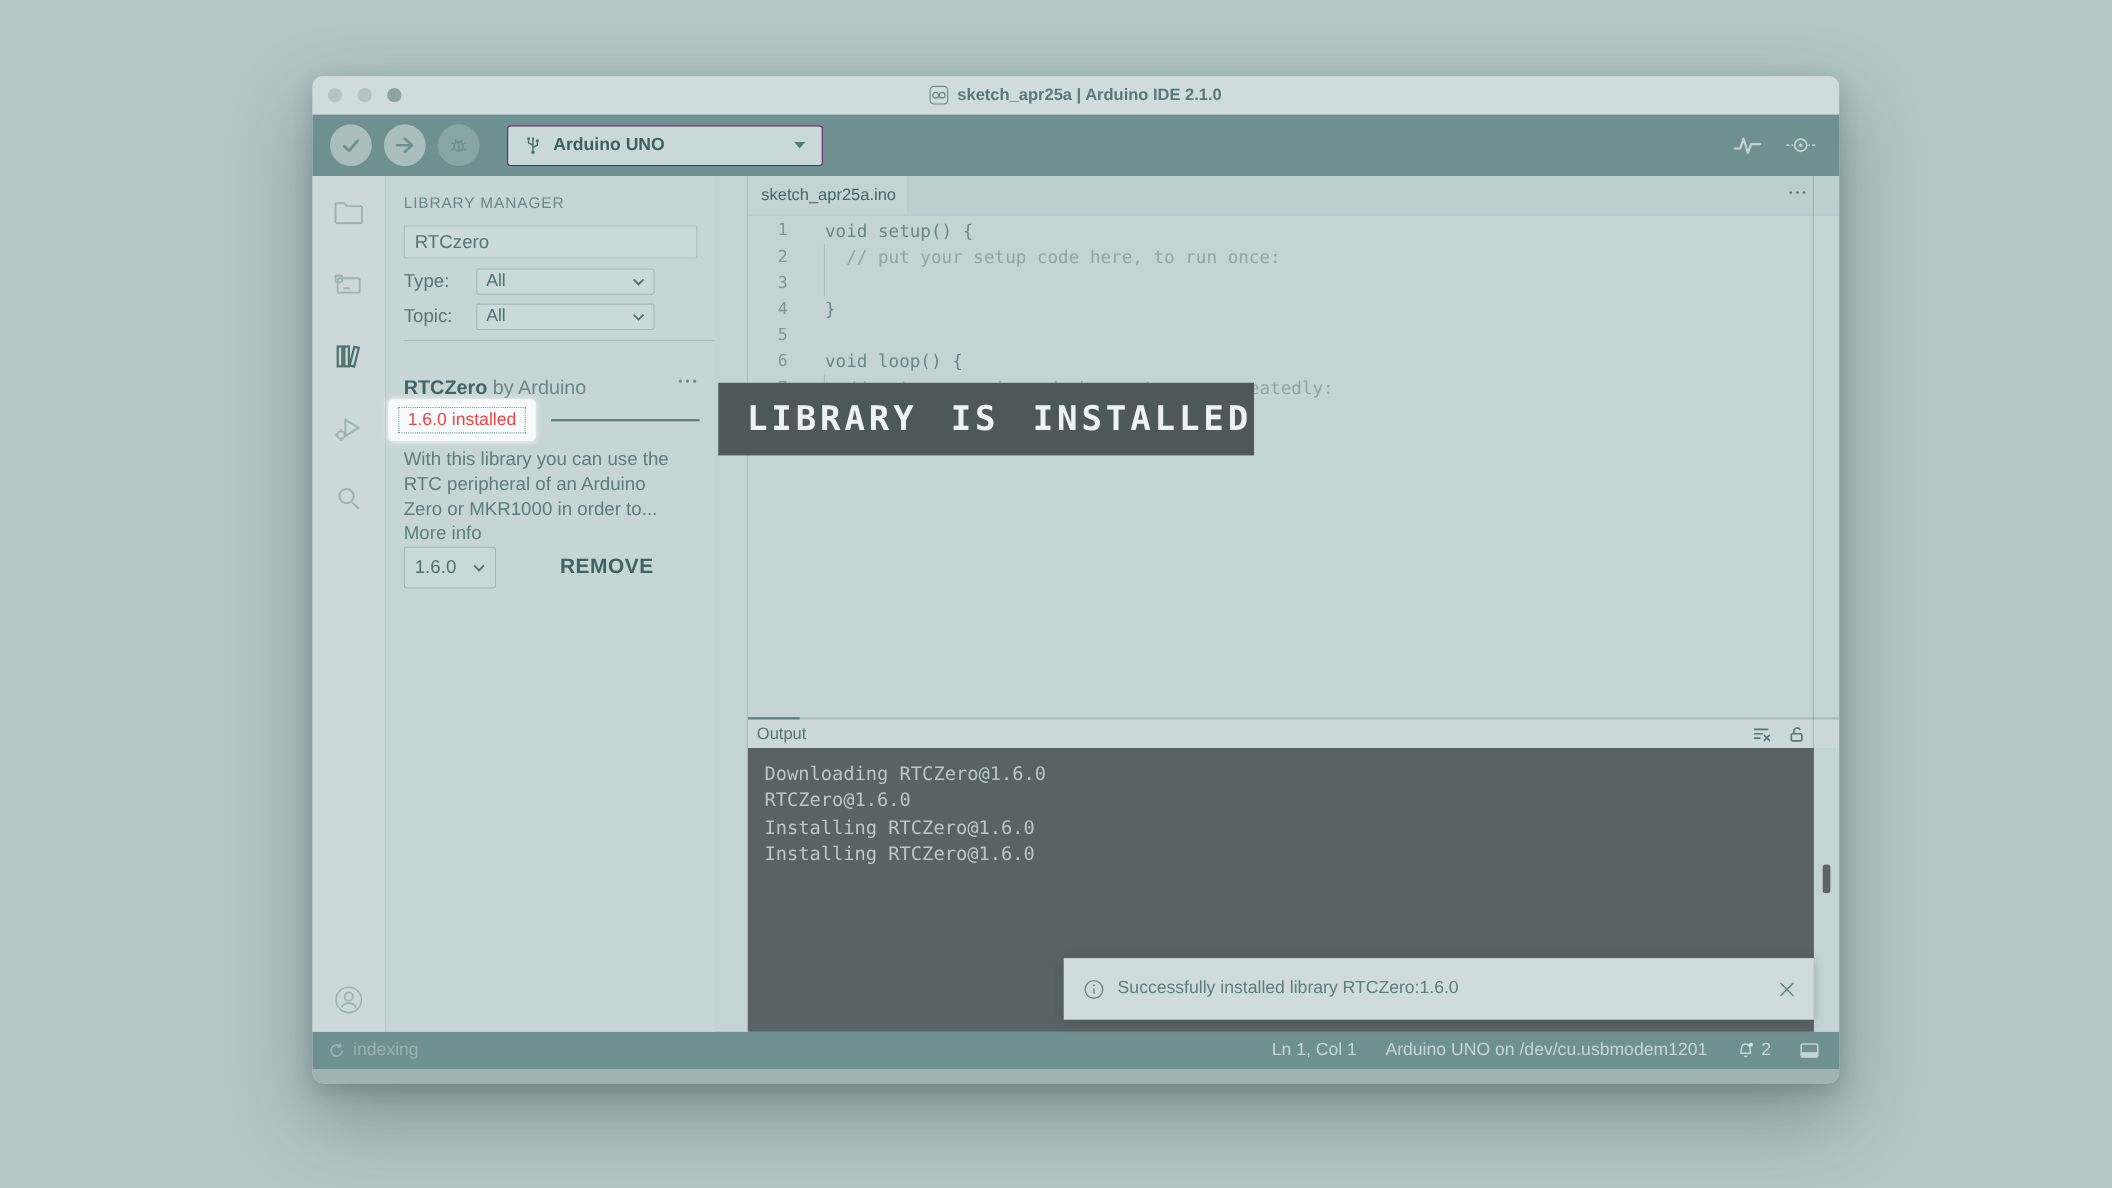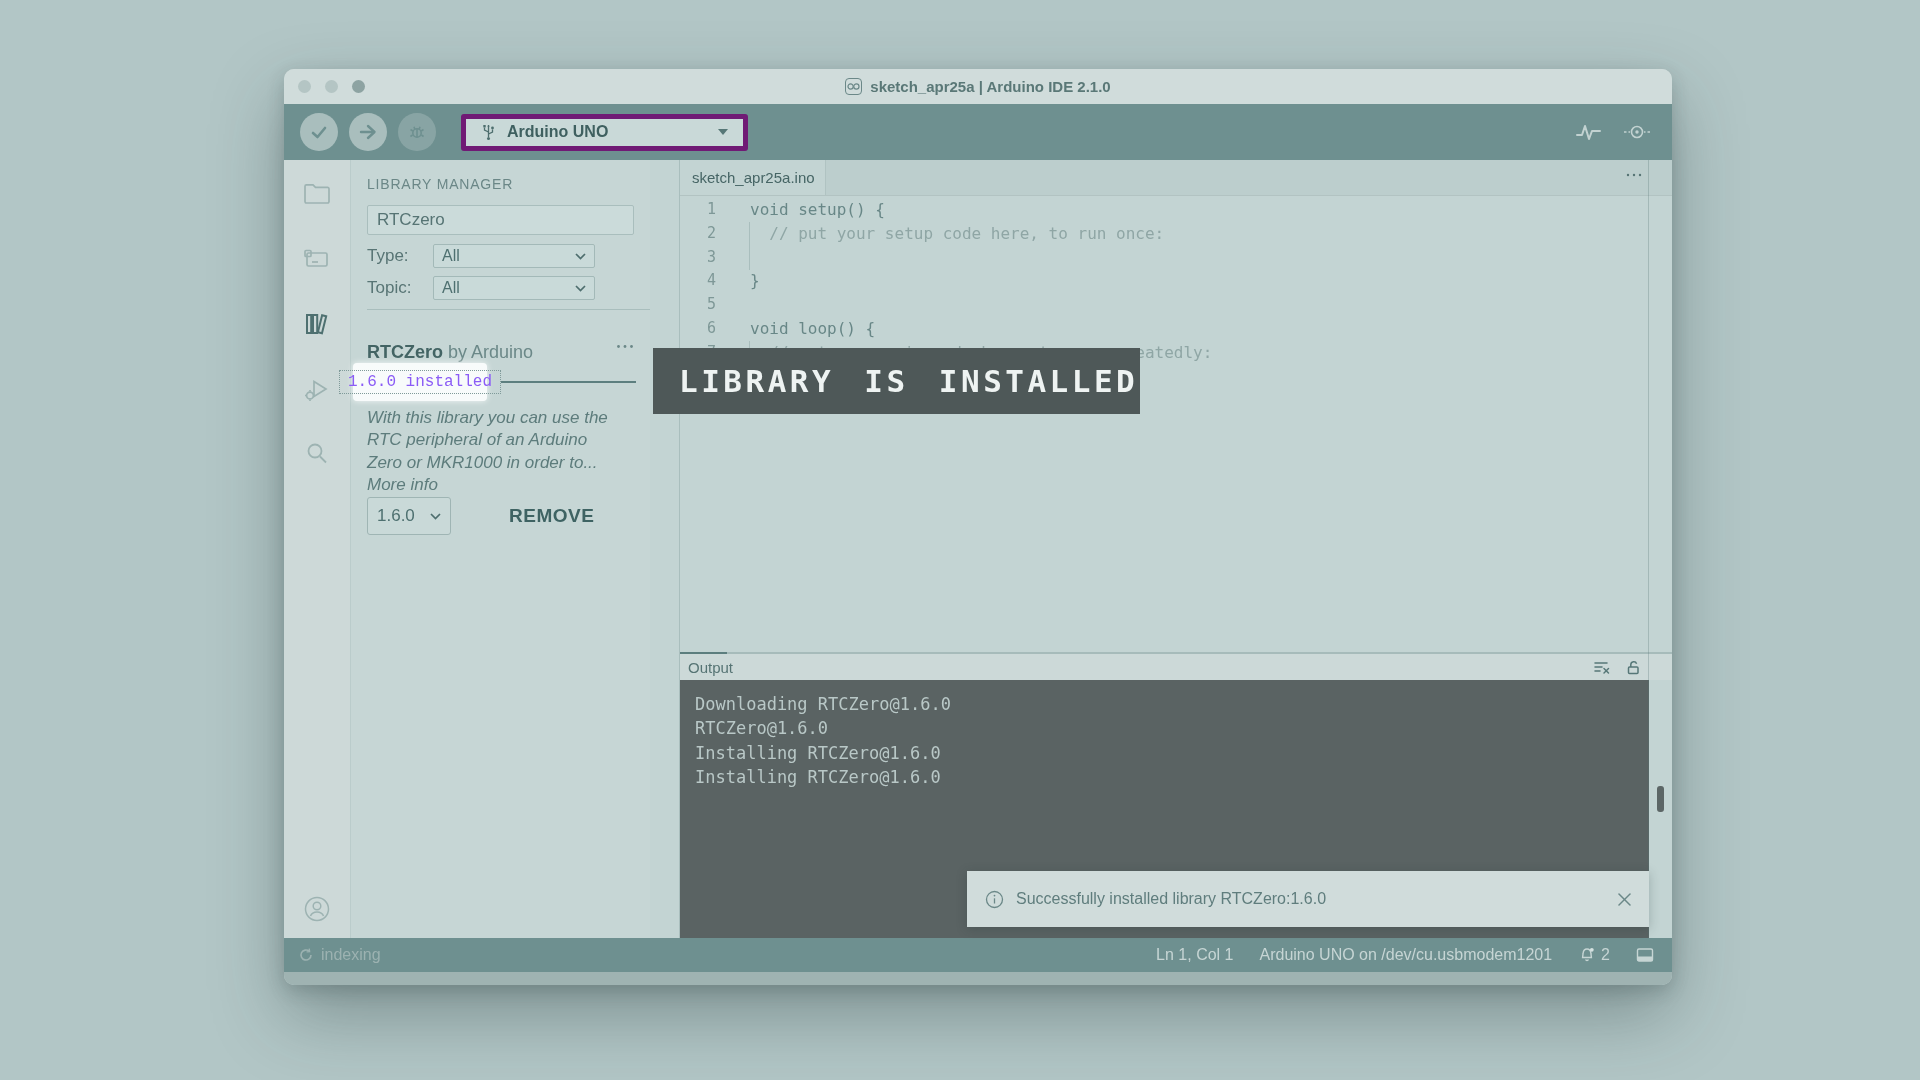--- a/index.html
+++ b/index.html
@@ -20,21 +20,21 @@
   .traffic { position:absolute; left:14px; top:11px; display:flex; gap:14px; }
   .tl { width:13px; height:13px; border-radius:50%; }
   .tl1,.tl2 { background:#b4c5c4; }
   .tl3 { background:#8da3a2; }
   .title-wrap { display:flex; align-items:center; gap:8px; color:#5a7877; font-weight:bold; font-size:15px; }
   .appicon { width:17px; height:17px; border:1.5px solid #6b8888; border-radius:4px; display:flex; align-items:center; justify-content:center; }
   
   .toolbar { flex:0 0 56px; background:#6e9090; display:flex; align-items:center; padding:0 16px; }
   .tbtn { width:38px; height:38px; border-radius:50%; background:#a9bebd; display:flex; align-items:center; justify-content:center; margin-right:11px; }
   .tbtn.debug { opacity:.45; }
-  .board-sel { margin-left:14px; width:287px; height:37px; background:#c9d9d8; border:5px solid #701a75; border-radius:3px; display:flex; align-items:center; padding:0 15px; gap:11px; }
+  .board-sel { margin-left:14px; width:287px; height:37px; background:#c9d9d8; border:1px solid #701a75; border-radius:3px; display:flex; align-items:center; padding:0 15px; gap:11px; }
   .board-name { font-weight:bold; font-size:16px; color:#3f6060; }
   .caret-down { margin-left:auto; width:0; height:0; border-left:5px solid transparent; border-right:5px solid transparent; border-top:6px solid #567777; }
   .toolbar-right { margin-left:auto; display:flex; align-items:center; gap:20px; margin-right:4px; }
   
   .main { flex:1 1 auto; display:flex; min-height:0; }
   .sidebar { flex:0 0 66px; background:#cdd9d8; position:relative; display:flex; flex-direction:column; align-items:center; padding-top:16px; gap:29px; }
   .side-ic { width:36px; height:36px; display:flex; align-items:center; justify-content:center; }
   .account { position:absolute; bottom:14px; left:0; width:66px; display:flex; justify-content:center; }
   
   .panel { flex:0 0 300px; background:#c6d6d5; position:relative; padding:16px; color:#577575; border-left:1px solid rgba(90,120,120,.10); }
@@ -43,23 +43,23 @@
   .f-row { display:flex; align-items:center; height:24px; margin-top:9px; }
   .f-row + .f-row { margin-top:8px; }
   .f-label { width:66px; font-size:17px; color:#587575; }
   .f-select { width:162px; height:24px; background:#c9dad9; border:1px solid #a3b9b8; border-radius:2px; display:flex; align-items:center; padding:0 8px; font-size:16px; color:#4e7070; }
   .f-select svg { margin-left:auto; }
   .lm-divider { margin:9px -16px 0 0; border:none; border-top:1px solid #a9bebd; }
   .entry-title { position:absolute; left:16px; top:182px; font-size:18px; color:#6b8888; white-space:nowrap; }
   .entry-title b { color:#436464; }
   .entry-menu { position:absolute; right:16px; top:184px; }
   .white-hl { position:absolute; left:2px; top:203px; width:134px; height:38px; background:#f8fbfb; border-radius:4px; display:flex; align-items:center; justify-content:center; box-shadow:0 0 6px rgba(255,255,255,.8); }
-  .badge { border:1px dotted #7f9a99; padding:2px 8px; font-size:16px; color:#8b5cf6; white-space:nowrap;font-family:Liberation Mono, monospace; }
+  .badge { border:1px dotted #7f9a99; padding:2px 8px; font-size:16px; color:#ef4444; white-space:nowrap; }
   .badge-divider { position:absolute; left:150px; right:14px; top:221px; height:2px; background:#5d7f7f; }
-  .desc { position:absolute; left:16px; top:247px; font-size:17px; line-height:22.3px; color:#5d7c7c;font-style:italic; }
+  .desc { position:absolute; left:16px; top:247px; font-size:17px; line-height:22.3px; color:#5d7c7c; }
   .more-info { color:#5d7c7c; }
   .controls { position:absolute; left:16px; top:337px; display:flex; align-items:center; }
   .ver-select { width:84px; height:38px; background:#c9d9d8; border:1px solid #9fb5b4; border-radius:3px; display:flex; align-items:center; justify-content:space-between; padding:0 9px; font-size:17px; color:#4e7070; }
   .remove-btn { margin-left:52px; font-size:19px; font-weight:bold; letter-spacing:.5px; color:#3e6363; background:none; border:none; font-family:"Liberation Sans",sans-serif; }
   
   .editor-col { flex:1 1 auto; display:flex; flex-direction:column; min-width:0; background:#c3d4d3; border-left:1px solid #a9bebd; position:relative;margin-left:29px; }
   .gutter-vline { position:absolute; right:23px; top:0; bottom:0; width:1px; background:rgba(90,120,120,.30); z-index:5; }
   .tabbar { flex:0 0 36px; background:#bccecd; display:flex; border-bottom:1px solid rgba(0,0,0,.05); position:relative; }
   .tab { width:146px; background:#c3d4d3; border-right:1px solid #b0c3c2; display:flex; align-items:center; padding-left:12px; font-size:15px; color:#466565; }
   .tab-menu { position:absolute; right:30px; top:13px; }

